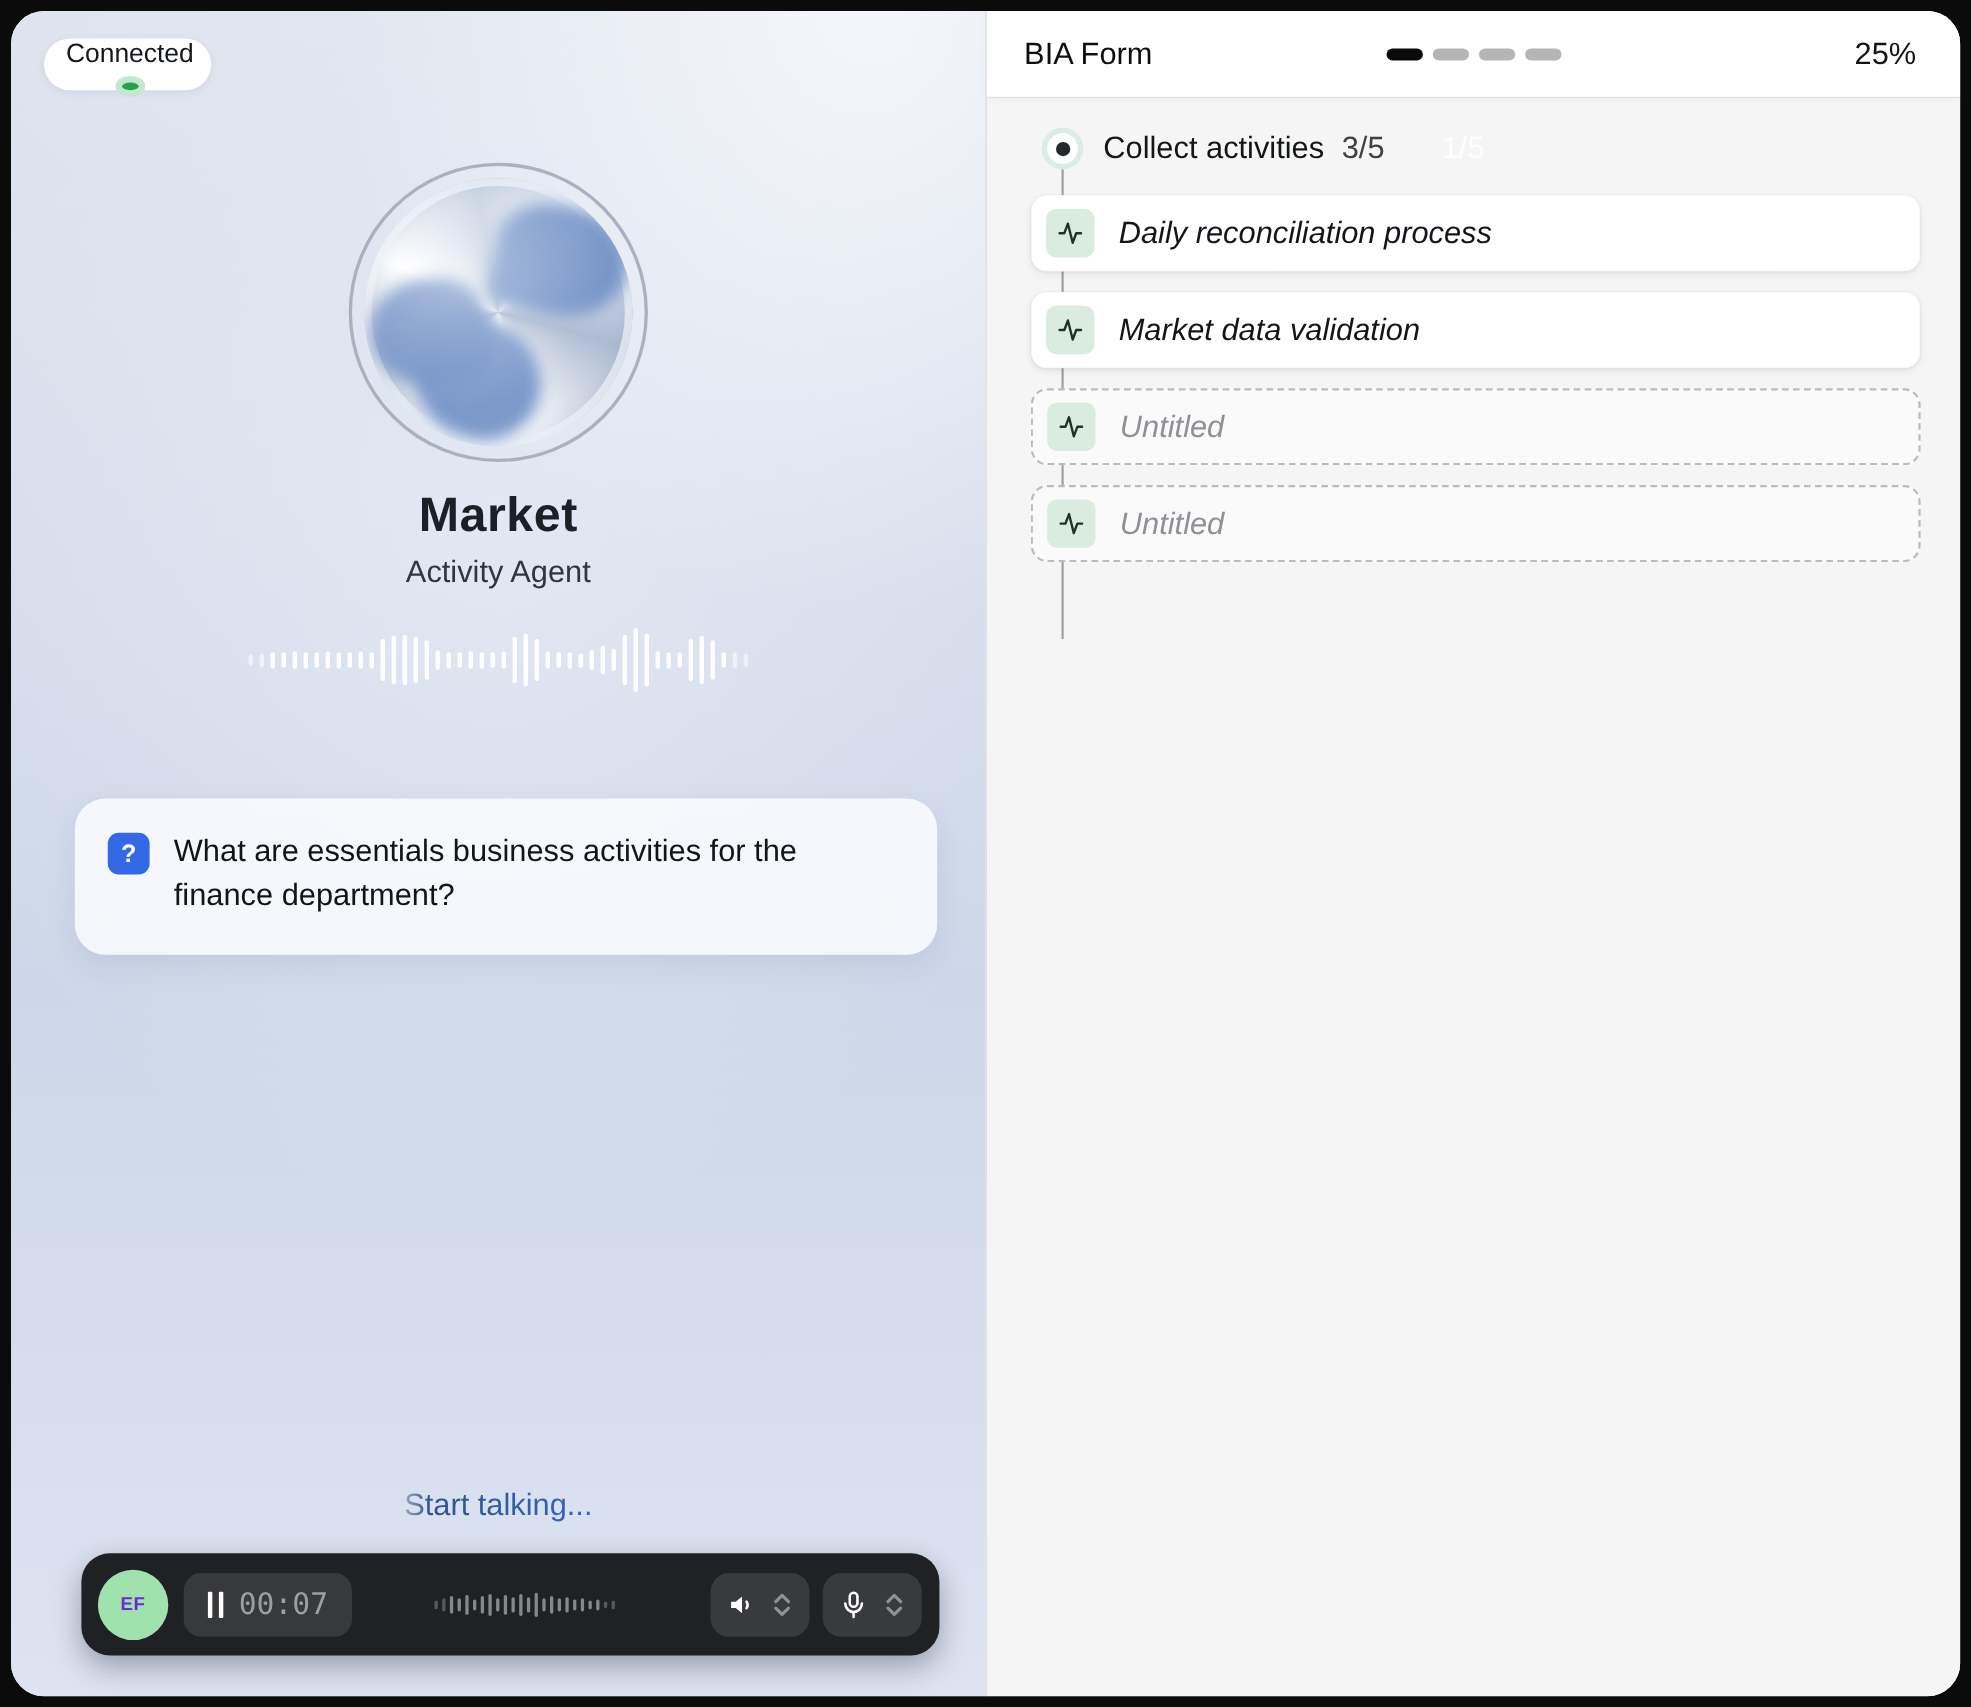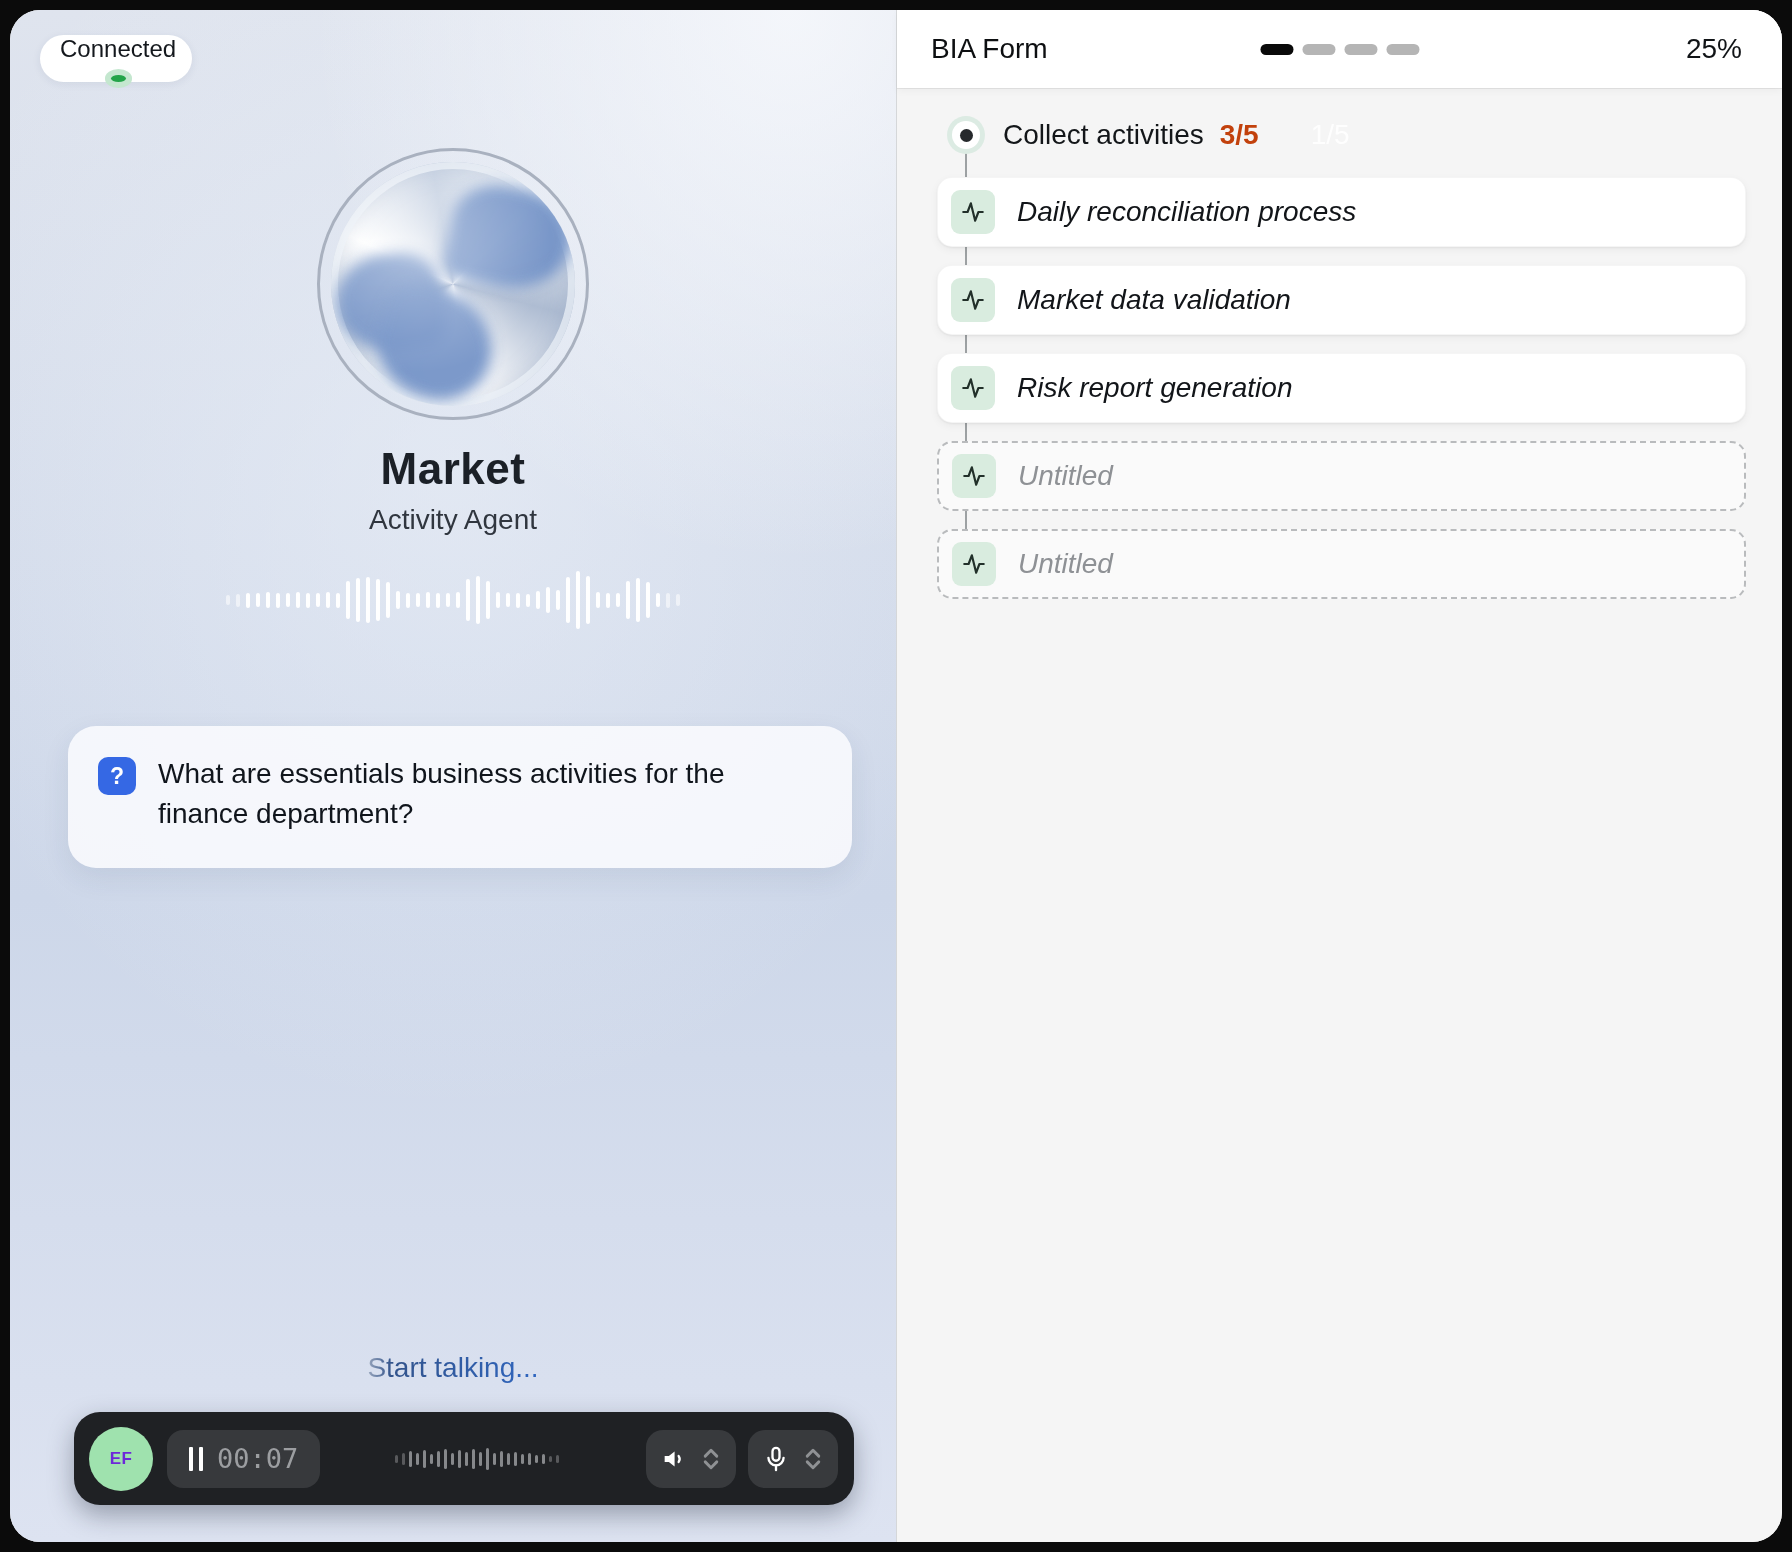--- a/index.html
+++ b/index.html
@@ -117,21 +117,21 @@
   .form-body { position:relative; padding:0 36px 0 40px; }
   .connector { position:absolute; left:68px; top:45px; width:2px; height:448px; background:#9da1a3; z-index:0; }
 
   .step-row { position:relative; z-index:2; display:flex; align-items:center; margin:0 0 0 15px; padding-top:31px; }
   .step-radio {
     width:28px; height:28px; border-radius:50%; background:#fff;
     box-shadow:0 0 0 5px #dcebe3; display:flex; align-items:center; justify-content:center;
   }
   .step-radio .dot { width:13px; height:13px; border-radius:50%; background:#26292c; }
   .step-label { margin-left:23px; font-size:28px; font-weight:500; color:#131619; }
-  .step-count { margin-left:16px; font-size:28px; color:#c2410c;font-weight:bold; }
+  .step-count { margin-left:16px; font-size:28px; color:#404040; }
   .step-count-ghost { margin-left:52px; font-size:28px; color:rgba(255,255,255,.9); }
 
   .activities { position:relative; z-index:1; margin-top:26px; display:flex; flex-direction:column; gap:18px; }
   .activity-card {
     position:relative; height:70px; border-radius:15px; background:#ffffff;
     border:1px solid rgba(0,0,0,.04);
     box-shadow:0 1px 2px rgba(0,0,0,.05), 0 3px 8px rgba(0,0,0,.05);
     display:flex; align-items:center; padding:0 18px 0 13px; gap:22px;font-style:italic;
   }
   .activity-card.placeholder {
@@ -321,28 +321,20 @@
 
   <div class="activity-card">
     <span class="activity-icon">
       <svg width="26" height="26" viewBox="0 0 24 24">
         <path d="M3 12h4l3-8 4 16 3-8h4" fill="none" stroke="#22302a" stroke-width="2" stroke-linecap="round" stroke-linejoin="round"></path>
       </svg>
     </span>
     <span class="activity-label">Market data validation</span>
   </div>
 
-  <div class="activity-card">
-    <span class="activity-icon">
-      <svg width="26" height="26" viewBox="0 0 24 24">
-        <path d="M3 12h4l3-8 4 16 3-8h4" fill="none" stroke="#22302a" stroke-width="2" stroke-linecap="round" stroke-linejoin="round"></path>
-      </svg>
-    </span>
-    <span class="activity-label">Risk report generation</span>
-  </div>
 
   <div class="activity-card placeholder">
     <span class="activity-icon">
       <svg width="26" height="26" viewBox="0 0 24 24">
         <path d="M3 12h4l3-8 4 16 3-8h4" fill="none" stroke="#22302a" stroke-width="2" stroke-linecap="round" stroke-linejoin="round"></path>
       </svg>
     </span>
     <span class="activity-label">Untitled</span>
   </div>
 

